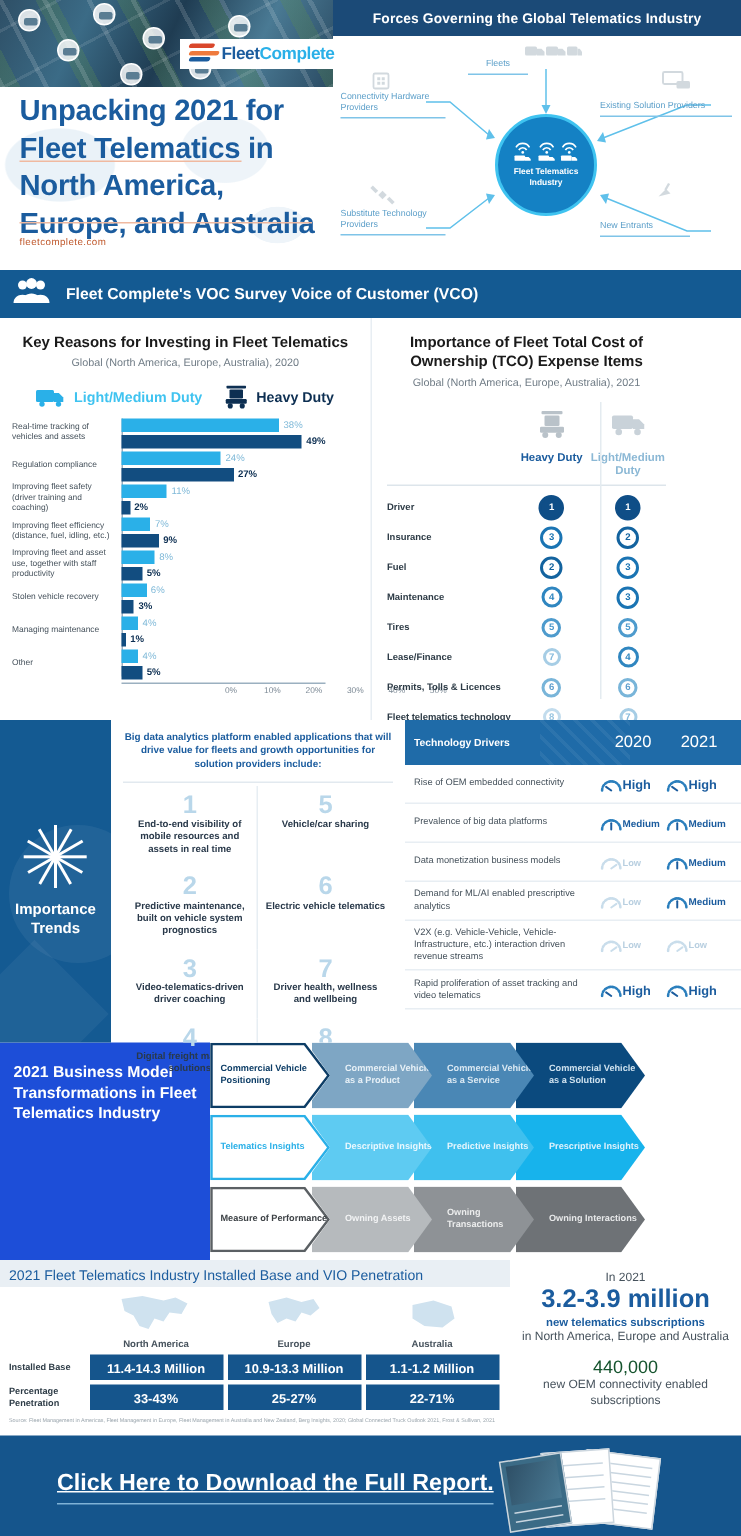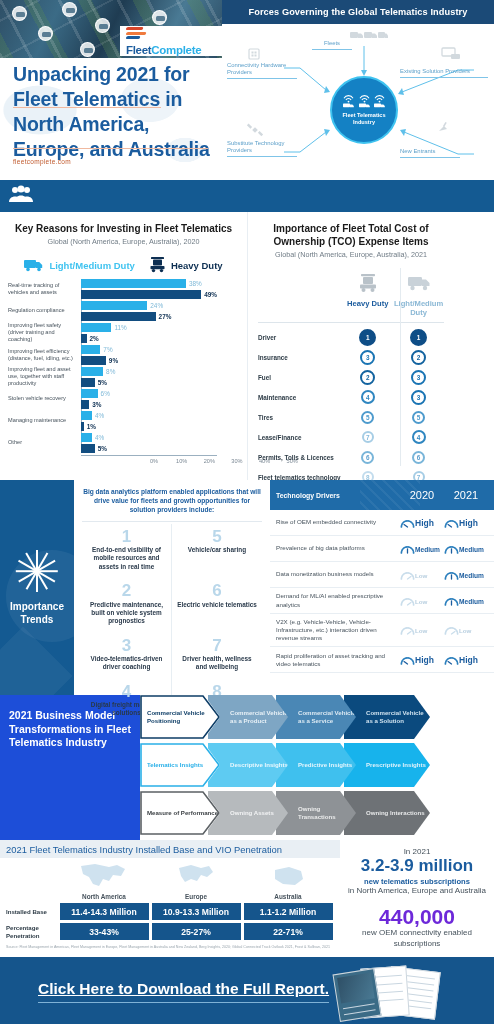--- a/index.html
+++ b/index.html
@@ -55,22 +55,22 @@
     position: absolute; left: 13px; top: 158px;
     font-size: 6.5px; color: #c05a2e; letter-spacing: .3px;
   }
   .hero-underline {
     position: absolute; left: 13px; width: 180px; height: 1px;
     background: #f0b9a0;
   }
 
   .fc-logo {
     position: absolute; left: 120px; top: 26px;
-    width: 103px; height: 30px; background: #fff;
-    display: flex; align-items: flex-start; gap: 3px; padding-left: 6px; z-index: 5; flex-direction: column;
+    width: 103px; height: 20px; background: #fff;
+    display: flex; align-items: center; gap: 3px; padding-left: 6px; z-index: 5;
   }
   .fc-mark { width: 20px; height: 16px; position: relative; }
   .fc-mark i {
     position: absolute; left: 0; height: 3.4px; border-radius: 2px;
     transform: skewX(-20deg);
   }
   .fc-mark i:nth-child(1) { top: 1px;   width: 17px; background: #d9472b; }
   .fc-mark i:nth-child(2) { top: 5.5px; width: 20px; background: #ef7a3d; }
   .fc-mark i:nth-child(3) { top: 10px;  width: 14px; background: #1b5c9e; }
   .fc-name { font-size: 11.5px; font-weight: bold; letter-spacing: -.3px; white-space: nowrap; }
@@ -226,21 +226,21 @@
   .ib-val {
     flex: 1; margin: 0 1.5px; background: #15558c; color: #fff; text-align: center;
     font-size: 8.6px; font-weight: bold; padding: 3.5px 0;
   }
   .ib-src { font-size: 3.6px; color: #9aa5ad; line-height: 1.45; padding: 5px 6px 0; }
   .ib-right { width: 154px; padding: 7px 6px 0; text-align: center; }
   .st-small { font-size: 8px; color: #46525c; }
   .st-big { font-size: 17px; font-weight: bold; color: #1b5c9e; line-height: 1.1; margin: 1px 0; }
   .st-mid { font-size: 7.6px; font-weight: bold; color: #1b5c9e; }
   .st-txt { font-size: 8px; color: #46525c; line-height: 1.3; }
-  .st-big2 { font-size: 21px; font-weight: bold; color: #6d28d9; line-height: 1.1; margin-top: 9px; }
+  .st-big2 { font-size: 12px; font-weight: normal; color: #14532d; line-height: 1.1; margin-top: 9px; }
 
   
   .footer { height: 69px; background: #15558c; display: flex; align-items: center; position: relative; }
   .cta { margin-left: 38px; color: #fff; font-size: 15.5px; font-weight: bold; border-bottom: 1.5px solid #7fb2d6; padding-bottom: 4px; }
   .papers { position: absolute; right: 48px; top: 8px; width: 110px; height: 56px; }
   .paper { position: absolute; background: #fff; border: .5px solid #ccd6de; }
   .paper .ln { position: absolute; height: 1px; background: #c9d6e0; left: 4px; right: 4px; }
 </style>
 </head>
 <body>
@@ -385,20 +385,21 @@
           <g fill="#fff">
             <circle cx="7" cy="5" r="3"></circle>
             <circle cx="19" cy="5" r="3"></circle>
             <circle cx="13" cy="4" r="3.6"></circle>
             <path d="M1 17c0-3.3 2.7-5.5 6-5.5s6 2.2 6 5.5z"></path>
             <path d="M13 17c0-3.3 2.7-5.5 6-5.5s6 2.2 6 5.5z"></path>
             <path d="M6.4 17c0-3.8 2.9-6.4 6.6-6.4s6.6 2.6 6.6 6.4z"></path>
           </g>
         </svg>
     </span>
+    <span class="voc-bar-title">Fleet Complete's VOC Survey Voice of Customer (VCO)</span>
   </div>
 
   <div class="voc-body">
 
     <div class="voc-left">
       <div class="panel-title">Key Reasons for Investing in Fleet Telematics</div>
       <div class="panel-sub">Global (North America, Europe, Australia), 2020</div>
 
       <div class="legend">
         <div class="legend-item">

